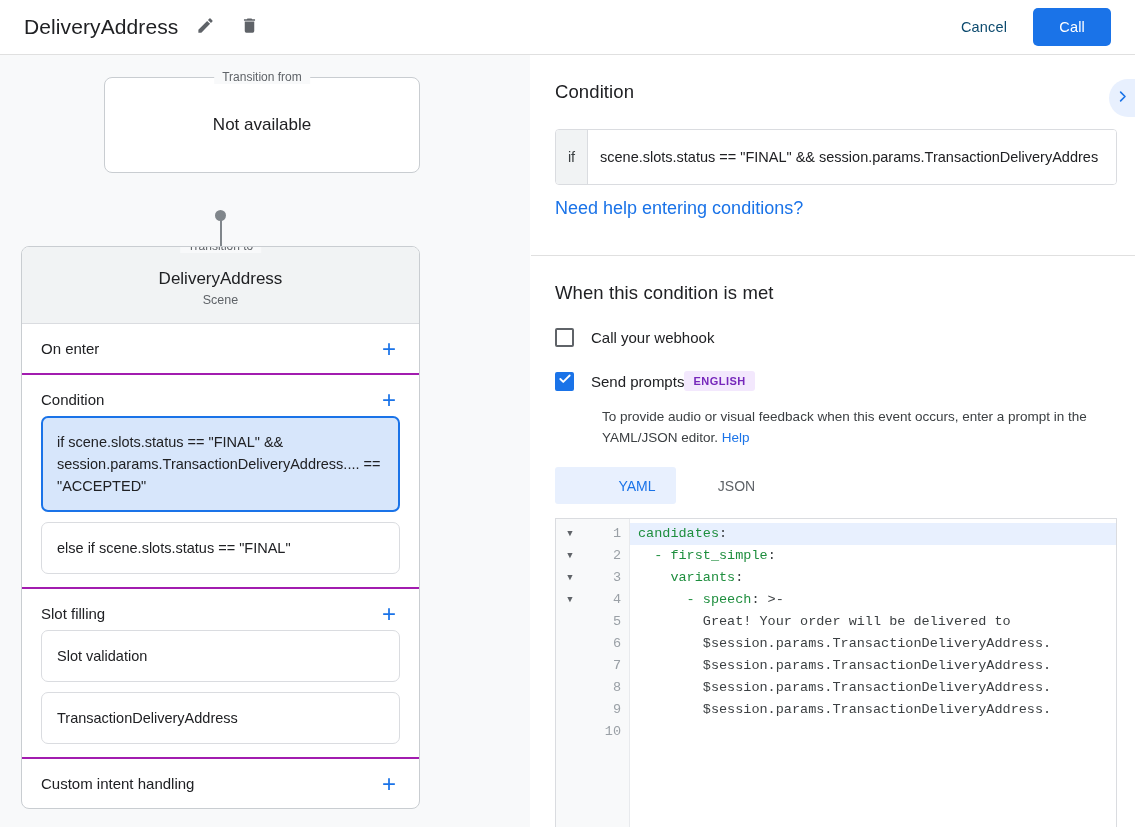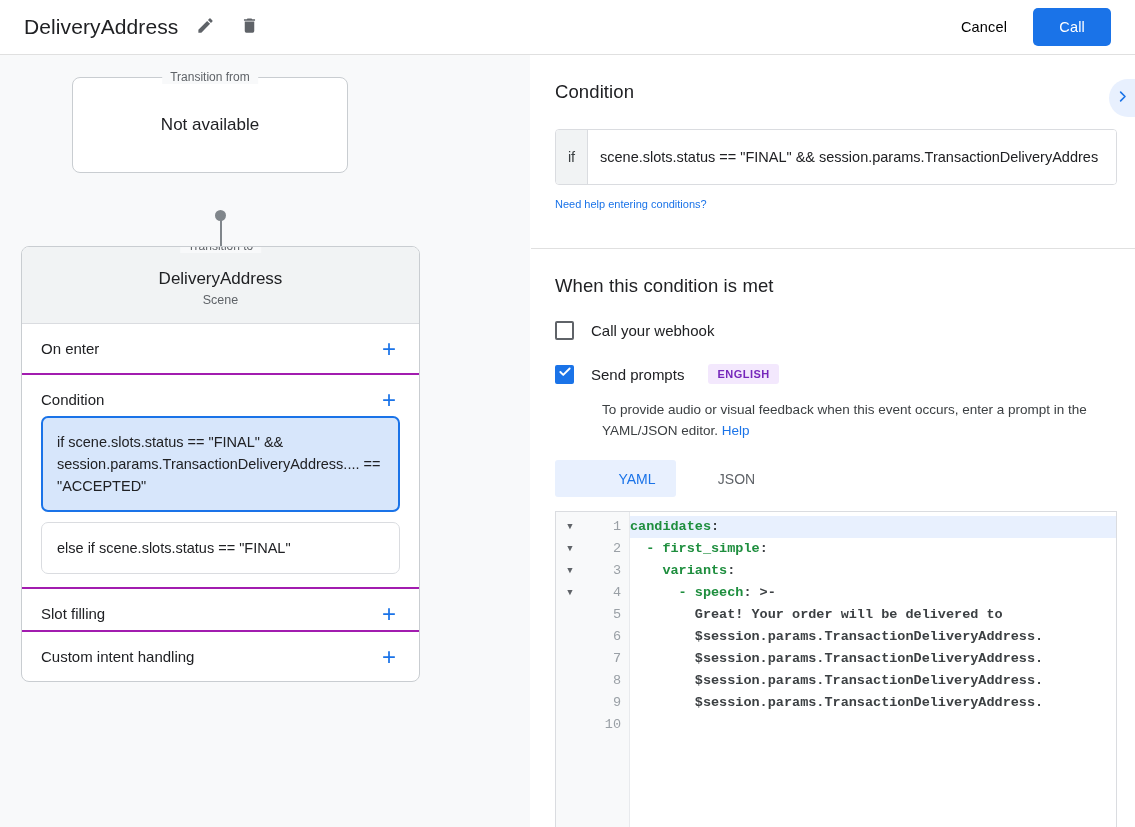--- a/index.html
+++ b/index.html
@@ -22,21 +22,21 @@
     margin-left: 24px;
     font-size: 21px; color: #202124; letter-spacing: 0.1px;
   }
   .icon-btn {
     width: 34px; height: 34px; margin-left: 10px;
     display: flex; align-items: center; justify-content: center;
     border-radius: 50%; cursor: pointer; background: transparent;
   }
   .topbar-spacer { flex: 1; }
   .cancel-btn {
-    color: #000000; font-size: 14.5px; font-weight: 500;
+    color: #0c4a6e; font-size: 14.5px; font-weight: 500;
     letter-spacing: .2px; cursor: pointer;
     padding: 9px 10px; border-radius: 4px; background: none; border: none;
     font-family: "Liberation Sans", sans-serif;
   }
   .save-btn {
     margin-left: 16px; margin-right: 24px;
     background: #1a73e8; color: #ffffff;
     font-size: 14.5px; font-weight: 500; letter-spacing: .2px;
     border: none; border-radius: 5px;
     padding: 11px 26px; cursor: pointer;
@@ -44,22 +44,22 @@
   }
 
   
   .left-pane {
     position: absolute; left: 0; top: 55px;
     width: 530px; height: 772px;
     background: #f8f9fa;
     overflow: hidden;
   }
   .transition-from-box {
-    position: absolute; left: 72px; top: 22px;
-    width: 276px; height: 96px;
+    position: absolute; left: 104px; top: 22px;
+    width: 316px; height: 96px;
     background: #ffffff;
     border: 1px solid #c9cdd1;
     border-radius: 8px;
     display: flex; align-items: center; justify-content: center;
   }
   .box-legend {
     position: absolute; top: -8px; left: 50%; transform: translateX(-50%);
     background: #f8f9fa; padding: 0 8px;
     font-size: 12px; color: #5f6368; white-space: nowrap;
   }
@@ -169,21 +169,21 @@
   }
   .cond-input {
     flex: 1; border: none; outline: none;
     padding: 0 12px;
     font-size: 14.5px; color: #202124;
     font-family: "Liberation Sans", sans-serif;
     background: #fff;
   }
   .help-link {
     display: inline-block; margin-top: 13px;
-    font-size: 11px; color: #1a73e8; cursor: pointer; text-decoration: none;
+    font-size: 18px; color: #1a73e8; cursor: pointer; text-decoration: none;
   }
   .rp-divider {
     margin-top: 36px; height: 1px; background: #e0e0e0; width: 604px;
   }
   .rp-section-2 { padding: 26px 0 0 24px; }
   .met-heading { font-size: 18.5px; color: #202124; letter-spacing: .1px; }
 
   .check-row { display: flex; align-items: center; margin-top: 24px; }
   .checkbox {
     width: 19px; height: 19px; border: 2px solid #5f6368;
@@ -191,21 +191,21 @@
     flex-shrink: 0;
   }
   .checkbox.checked {
     background: #1a73e8; border-color: #1a73e8;
     display: flex; align-items: center; justify-content: center;
   }
   .check-label {
     margin-left: 17px; font-size: 15px; color: #202124; font-weight: 500;
   }
   .lang-badge {
-    margin-left: 24px;
+    margin-left: 0;
     background: #f3e8fd; color: #7627bb;
     font-size: 11px; font-weight: 700; letter-spacing: .5px;
     padding: 4px 9px; border-radius: 3px;
   }
   .hint-text {
     margin-top: 15px; margin-right: 18px;
     font-size: 13.5px; color: #3c4043; line-height: 21px; margin-left: 47px;
   }
   .hint-text a { color: #1a73e8; text-decoration: none; cursor: pointer; }
 
@@ -237,21 +237,21 @@
     text-align: right; padding-right: 8px;
     color: #9aa0a6; flex-shrink: 0;
     border-right: 1px solid #e8eaed;
   }
   .code-col {
     flex: 1; padding-top: 4px; overflow: hidden;
     white-space: pre;
   }
   .ln, .fl, .cl { height: 22px; line-height: 22px; }
   .fl { text-align: center; color: #5f6368; font-size: 9px; cursor: pointer; }
-  .cl { color: #3c4043; font-weight: bold; }
+  .cl { padding-left: 8px; color: #3c4043; }
   .cl.hl { background: #e8f0fe; }
   .tok-key { color: #1e8e3e; }
   .tok-plain { color: #3c4043; }
 </style>
 </head>
 <body>
 
 <div class="topbar">
   <div class="topbar-title">DeliveryAddress</div>
 
@@ -312,20 +312,24 @@
       <div class="section-body">
         <div class="cond-item selected">if scene.slots.status == "FINAL" &amp;&amp; session.params.TransactionDeliveryAddress.... == "ACCEPTED"</div>
         <div class="cond-item">else if scene.slots.status == "FINAL"</div>
       </div>
     </div>
 
     <div class="section">
       <div class="section-head no-gap">
         <span class="section-title">Slot filling</span>
         <span class="plus-icon">+</span>
+      </div>
+      <div class="section-body">
+        <div class="slot-item">Slot validation</div>
+        <div class="slot-item">TransactionDeliveryAddress</div>
       </div>
     </div>
 
     <div class="section">
       <div class="section-head">
         <span class="section-title">Custom intent handling</span>
         <span class="plus-icon">+</span>
       </div>
     </div>
   </div>

